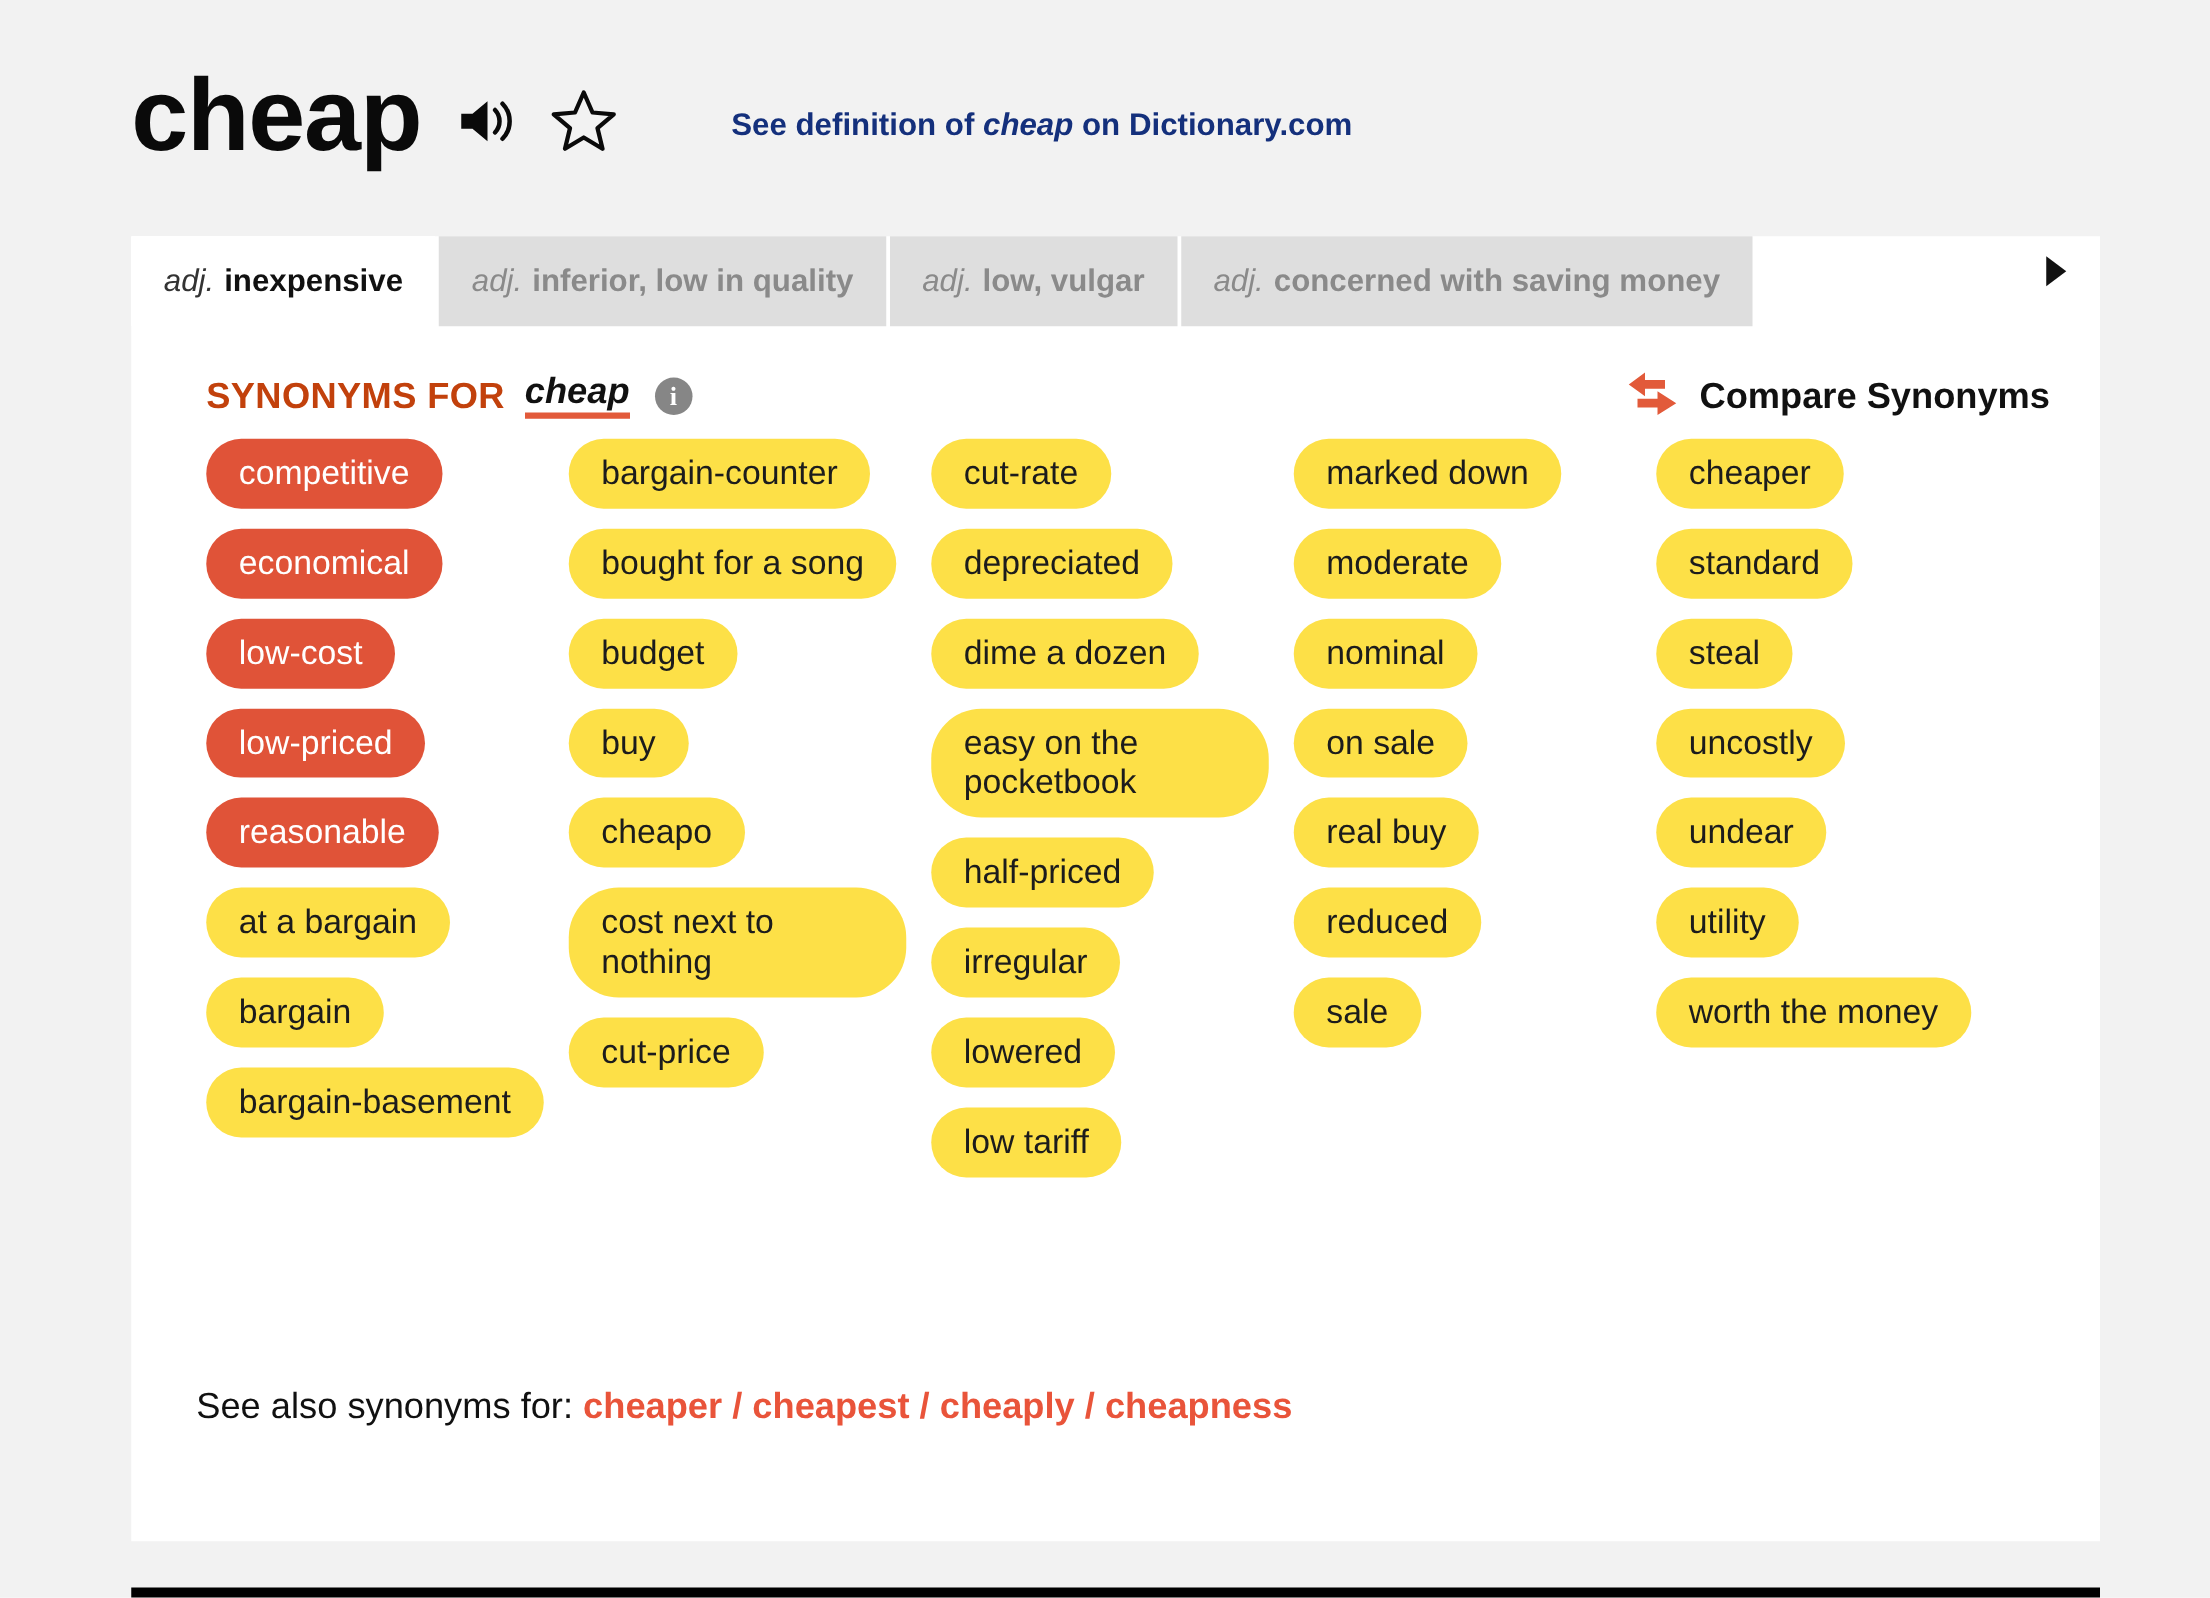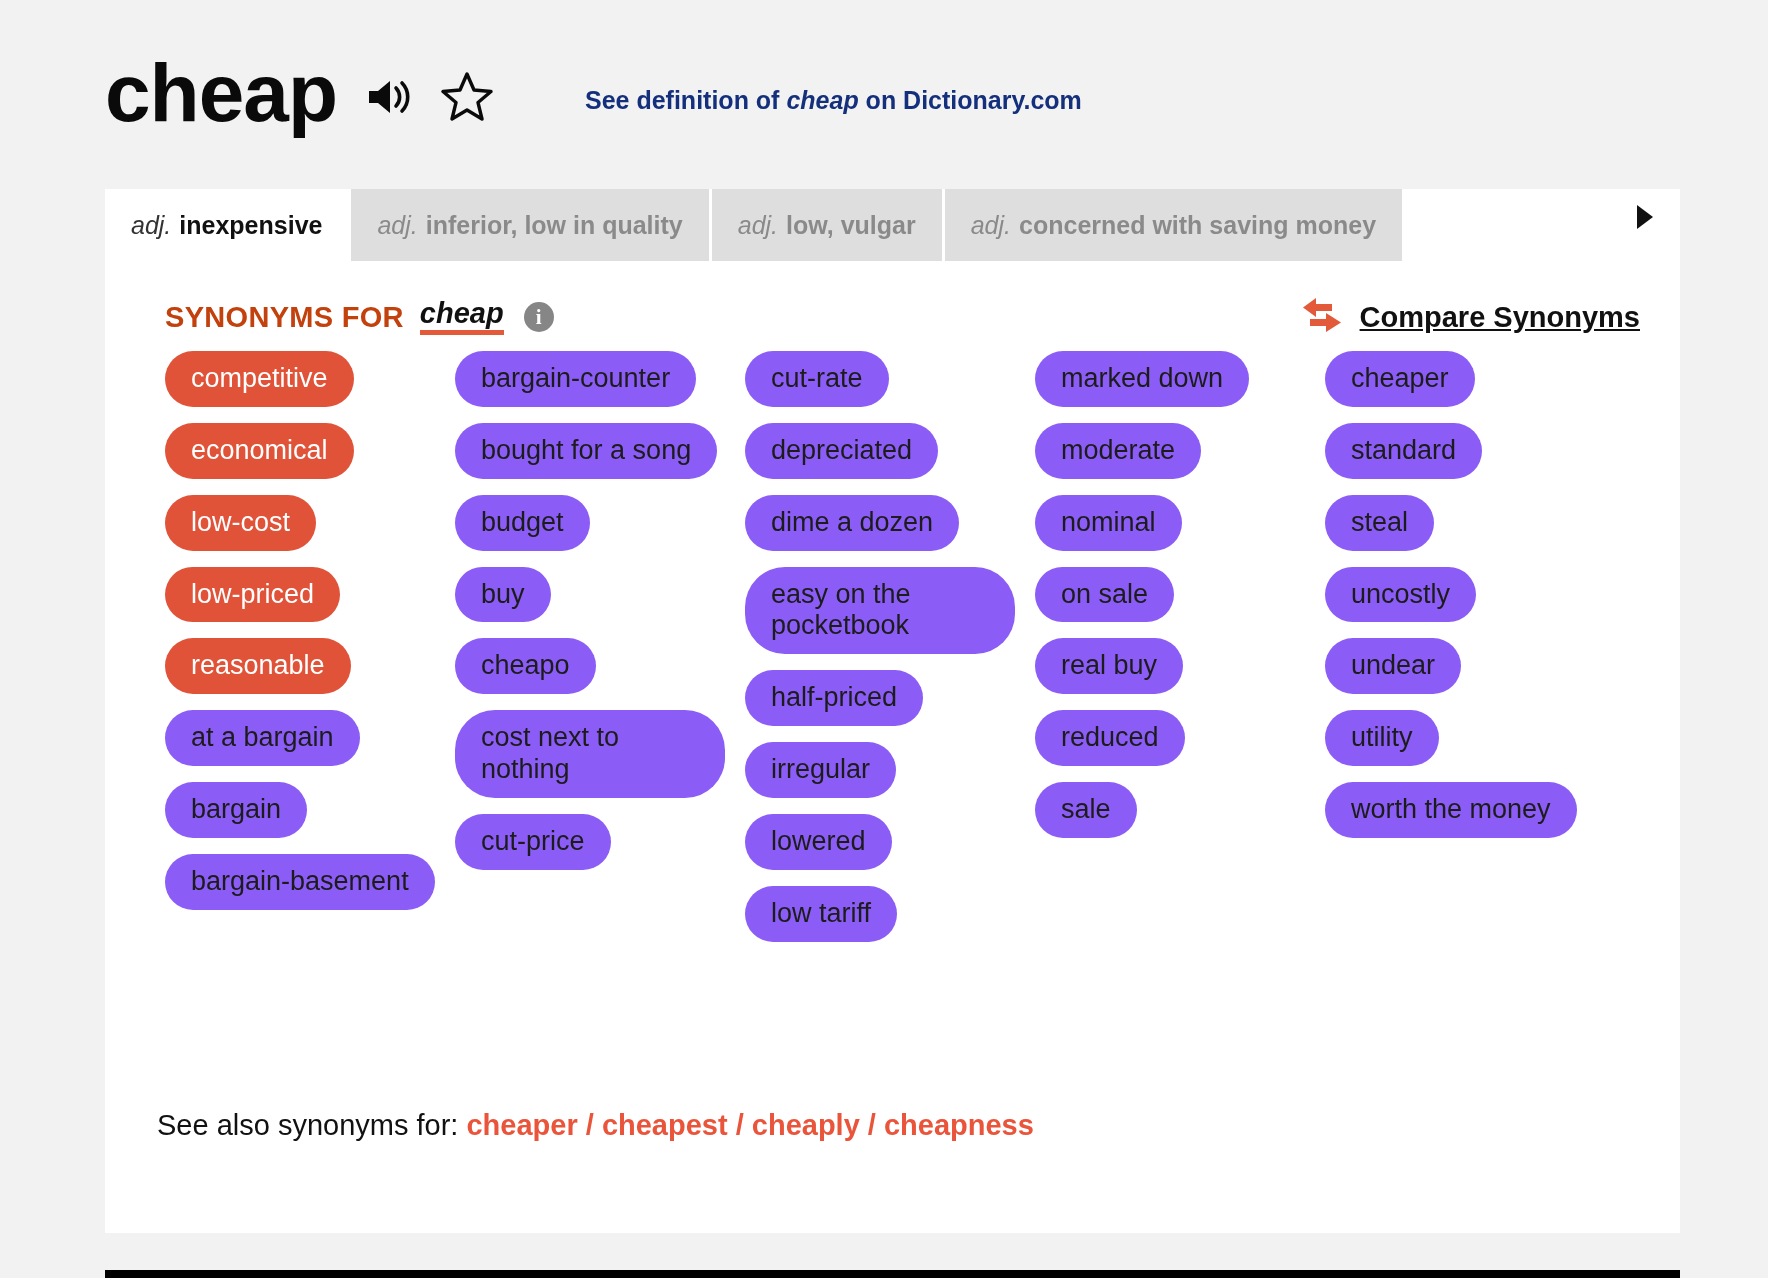--- a/index.html
+++ b/index.html
@@ -177,21 +177,20 @@
   .compare {
     display: flex;
     align-items: center;
     cursor: pointer;
   }
   .compare-label {
     font-size: 29px;
     font-weight: bold;
     color: #111111;
     margin-left: 16px;
-    text-decoration: underline;
   }
 
   
   .chips-grid {
     position: absolute;
     left: 60px;
     top: 162px;
     width: 1480px;
     display: flex;
     gap: 0px;
@@ -203,21 +202,21 @@
     align-items: flex-start;
   }
   .chip {
     display: inline-block;
     border-radius: 40px;
     padding: 12px 26px;
     margin-bottom: 16px;
     font-size: 27px;
     line-height: 1.18;
     color: #1c1c1c;
-    background: #8b5cf6;
+    background: #fde047;
     max-width: 270px;
     box-sizing: border-box;
     cursor: pointer;
     text-align: left;
   }
   .chip.hot {
     background: #e05338;
     color: #ffffff;
   }
 

